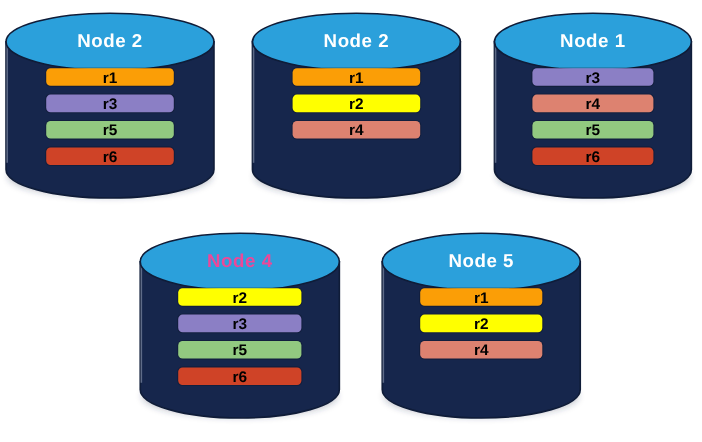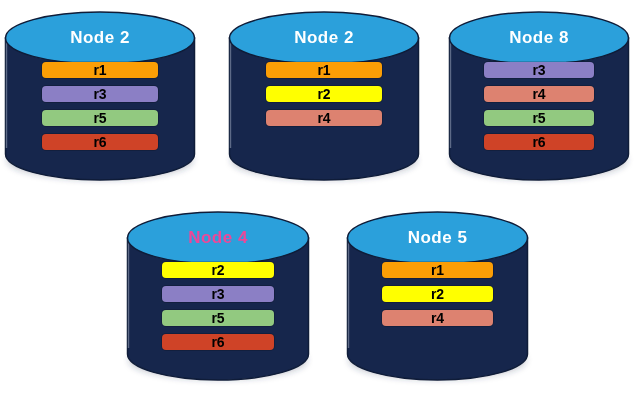--- a/index.html
+++ b/index.html
@@ -127,21 +127,21 @@
         <defs>
           <filter id="sh2" x="-20%" y="-20%" width="140%" height="150%">
             <feGaussianBlur stdDeviation="3"></feGaussianBlur>
           </filter>
         </defs>
         <ellipse cx="90" cy="148" rx="88" ry="19.5" fill="rgba(40,55,85,0.30)" filter="url(#sh2)"></ellipse>
         <path d="M 0.5,26 L 0.5,142 A 89.5,26 0 0 0 179.5,142 L 179.5,26 Z" fill="#16264C" stroke="#0F1C38" stroke-width="1.5"></path>
         <path d="M 1.5,28 L 1.5,136" stroke="#9AA6BC" stroke-width="1.4" opacity="0.55" fill="none"></path>
         <ellipse cx="90" cy="26" rx="89.5" ry="26" fill="#2BA0DB" stroke="#0F1C38" stroke-width="1.5"></ellipse>
       </svg>
-      <div class="node-title" style="top: 16px; color: rgb(255, 255, 255);">Node  8</div>
+      <div class="node-title" style="top: 16px; color: rgb(255, 255, 255);">Node  1</div>
       <div class="records" style="padding-left: 35px; padding-right: 35px; top: 50px;">
         <div class="record" style="background: rgb(139, 127, 197);">
           <span class="record-label">r3</span>
         </div>
         <div class="record" style="background: rgb(221, 130, 112);">
           <span class="record-label">r4</span>
         </div>
         <div class="record" style="background: rgb(146, 201, 128);">
           <span class="record-label">r5</span>
         </div>

